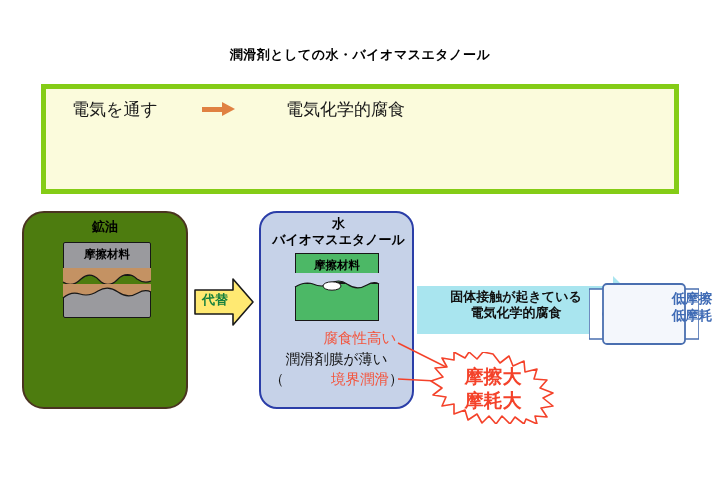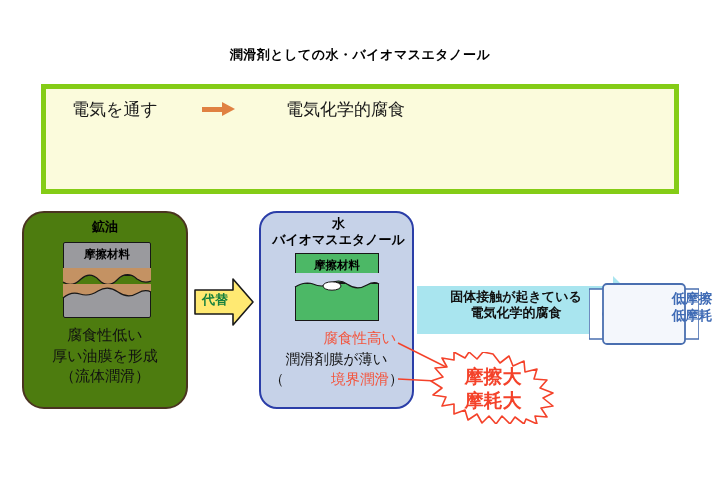--- a/index.html
+++ b/index.html
@@ -347,25 +347,20 @@
       <div class="gray-bot"></div>
       <svg class="wavy-svg" viewBox="0 0 88 76">
         <path d="M0,26 L0,40 Q9,46 18,37 Q27,29 36,38 Q45,47 54,38 Q64,28 74,37 Q81,42 88,39 L88,26 Z" fill="#c49263" stroke="none"></path>
         <path d="M0,40 Q9,46 18,37 Q27,29 36,38 Q45,47 54,38 Q64,28 74,37 Q81,42 88,39" fill="none" stroke="#171717" stroke-width="1.2"></path>
         <path d="M0,42 L0,56 Q8,49 17,52 Q26,55 35,49 Q45,43 55,50 Q65,57 75,51 Q82,47 88,50 L88,42 Z" fill="#c49263" stroke="none"></path>
         <path d="M0,56 Q8,49 17,52 Q26,55 35,49 Q45,43 55,50 Q65,57 75,51 Q82,47 88,50" fill="none" stroke="#171717" stroke-width="1.2"></path>
       </svg>
       <div class="material-label">摩擦材料</div>
     </div>
 
-    <div class="panel-body">
-      <div>腐食性低い</div>
-      <div>厚い油膜を形成</div>
-      <div>（流体潤滑）</div>
-    </div>
   </div>
 
   <div class="subst-arrow">
     <svg width="62" height="52" viewBox="0 0 62 52">
       <path d="M2,14 L40,14 L40,3 L60,26 L40,49 L40,38 L2,38 Z" fill="#ffe972" stroke="#1a1a1a" stroke-width="1.6" stroke-linejoin="round"></path>
     </svg>
     <div class="subst-label">代替</div>
   </div>
 
   <div class="panel-water">

